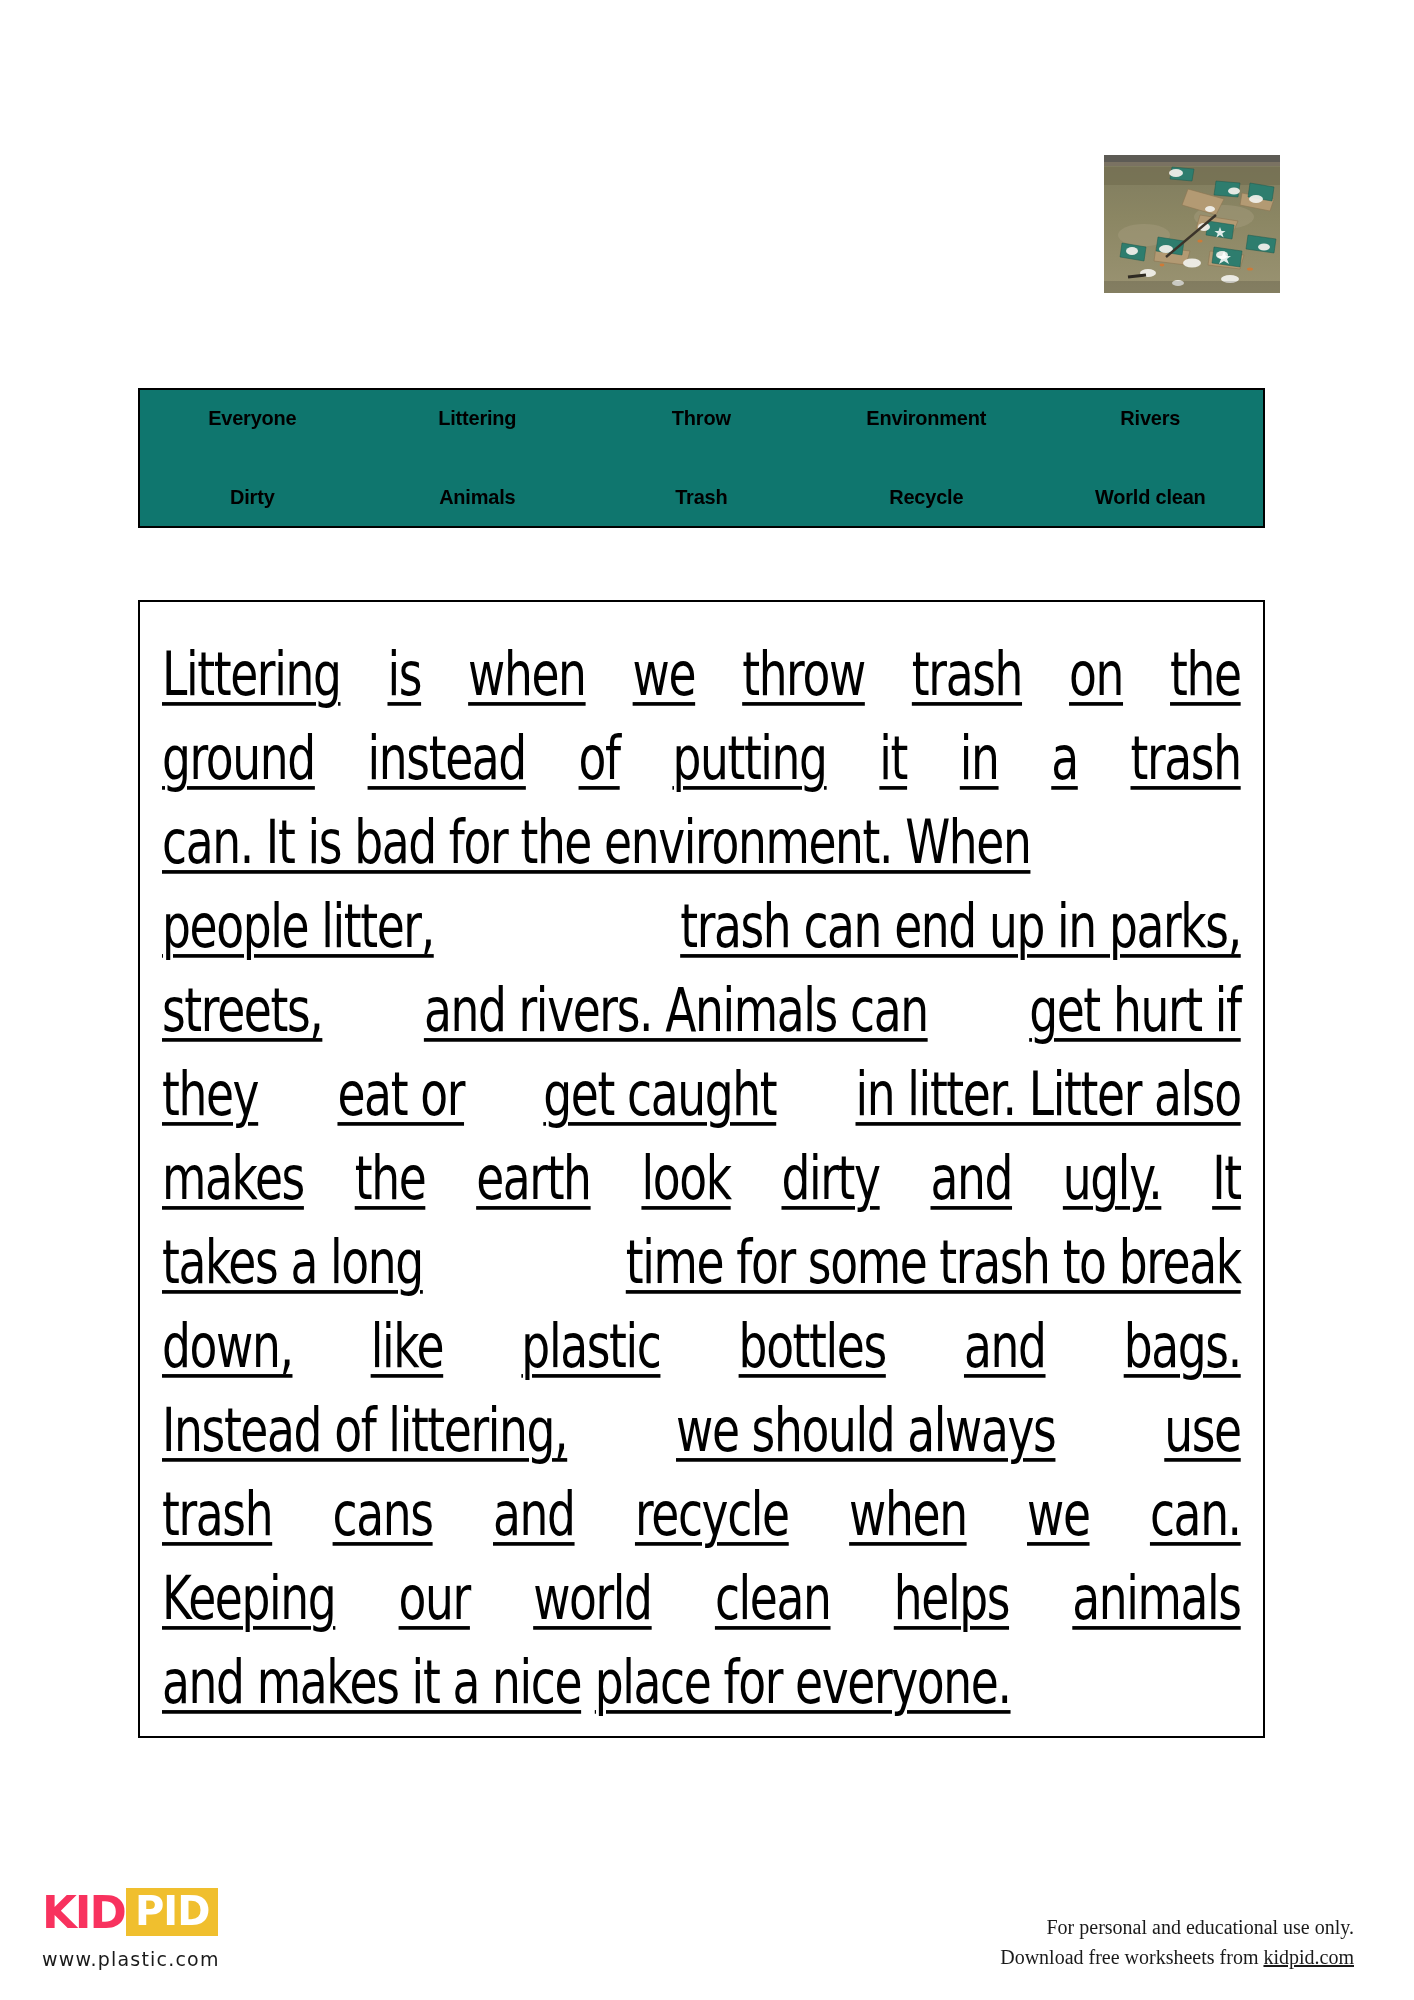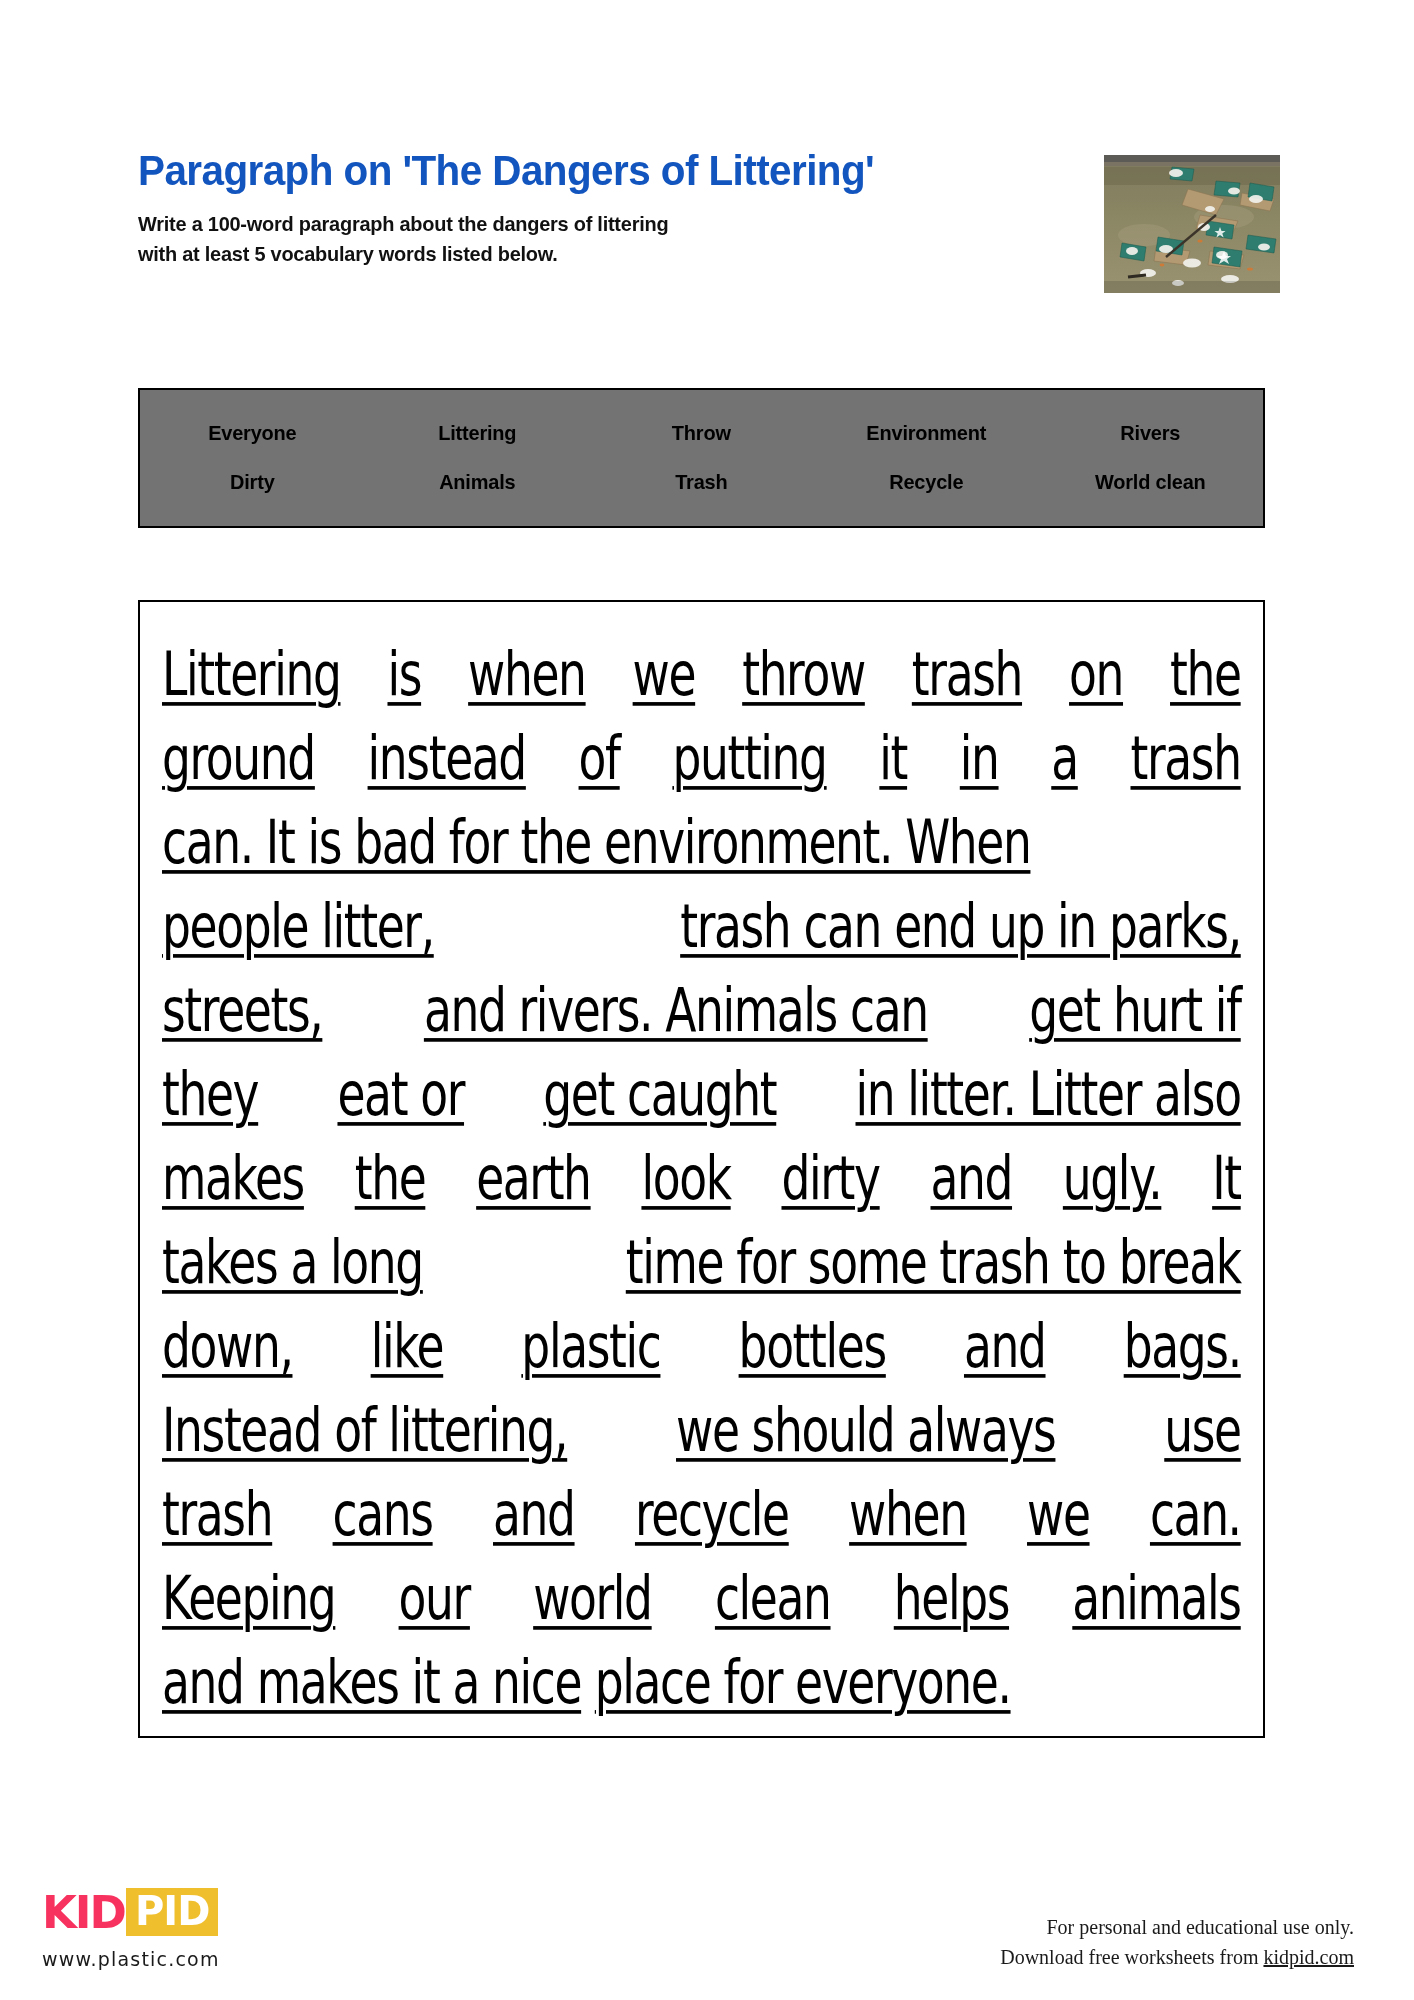--- a/index.html
+++ b/index.html
@@ -74,24 +74,24 @@
   #header-photo svg { display: block; width: 100%; height: 100%; }
 
   
   #vocab-box {
     position: absolute;
     left: 138px;
     top: 388px;
     width: 1127px;
     height: 140px;
     border: 2px solid #000000;
-    background: #737373;
+    background: #0f766e;
     display: flex;
     flex-direction: column;
-    justify-content: center;
+    justify-content: space-between;
     padding: 4px 0;
   }
   .vocab-row {
     display: flex;
     width: 100%;
   }
   .vocab-cell {
     flex: 1 1 0;
     text-align: center;
     font-family: "Liberation Sans", sans-serif;
@@ -202,29 +202,20 @@
     text-decoration: underline;
     color: #1a1a1a;
     margin-top: 24px;
   }
 </style>
 </head>
 <body>
 
 <div id="page">
 
-  <div id="header">
-    <div id="header-text">
-      <div id="worksheet-title">Paragraph on 'The Dangers of Littering'</div>
-      <div id="worksheet-instructions">
-        <span class="instr-line">Write a 100-word paragraph about the dangers of littering</span>
-        <span class="instr-line">with at least 5 vocabulary words listed below.</span>
-      </div>
-    </div>
-  </div>
 
   <div id="header-photo">
     <svg viewBox="0 0 176 138" preserveAspectRatio="none">
       <defs>
         <linearGradient id="gGrass" x1="0" y1="0" x2="0" y2="1">
           <stop offset="0" stop-color="#7d7a5e"></stop>
           <stop offset="0.45" stop-color="#8b8663"></stop>
           <stop offset="1" stop-color="#9a9372"></stop>
         </linearGradient>
       </defs>

